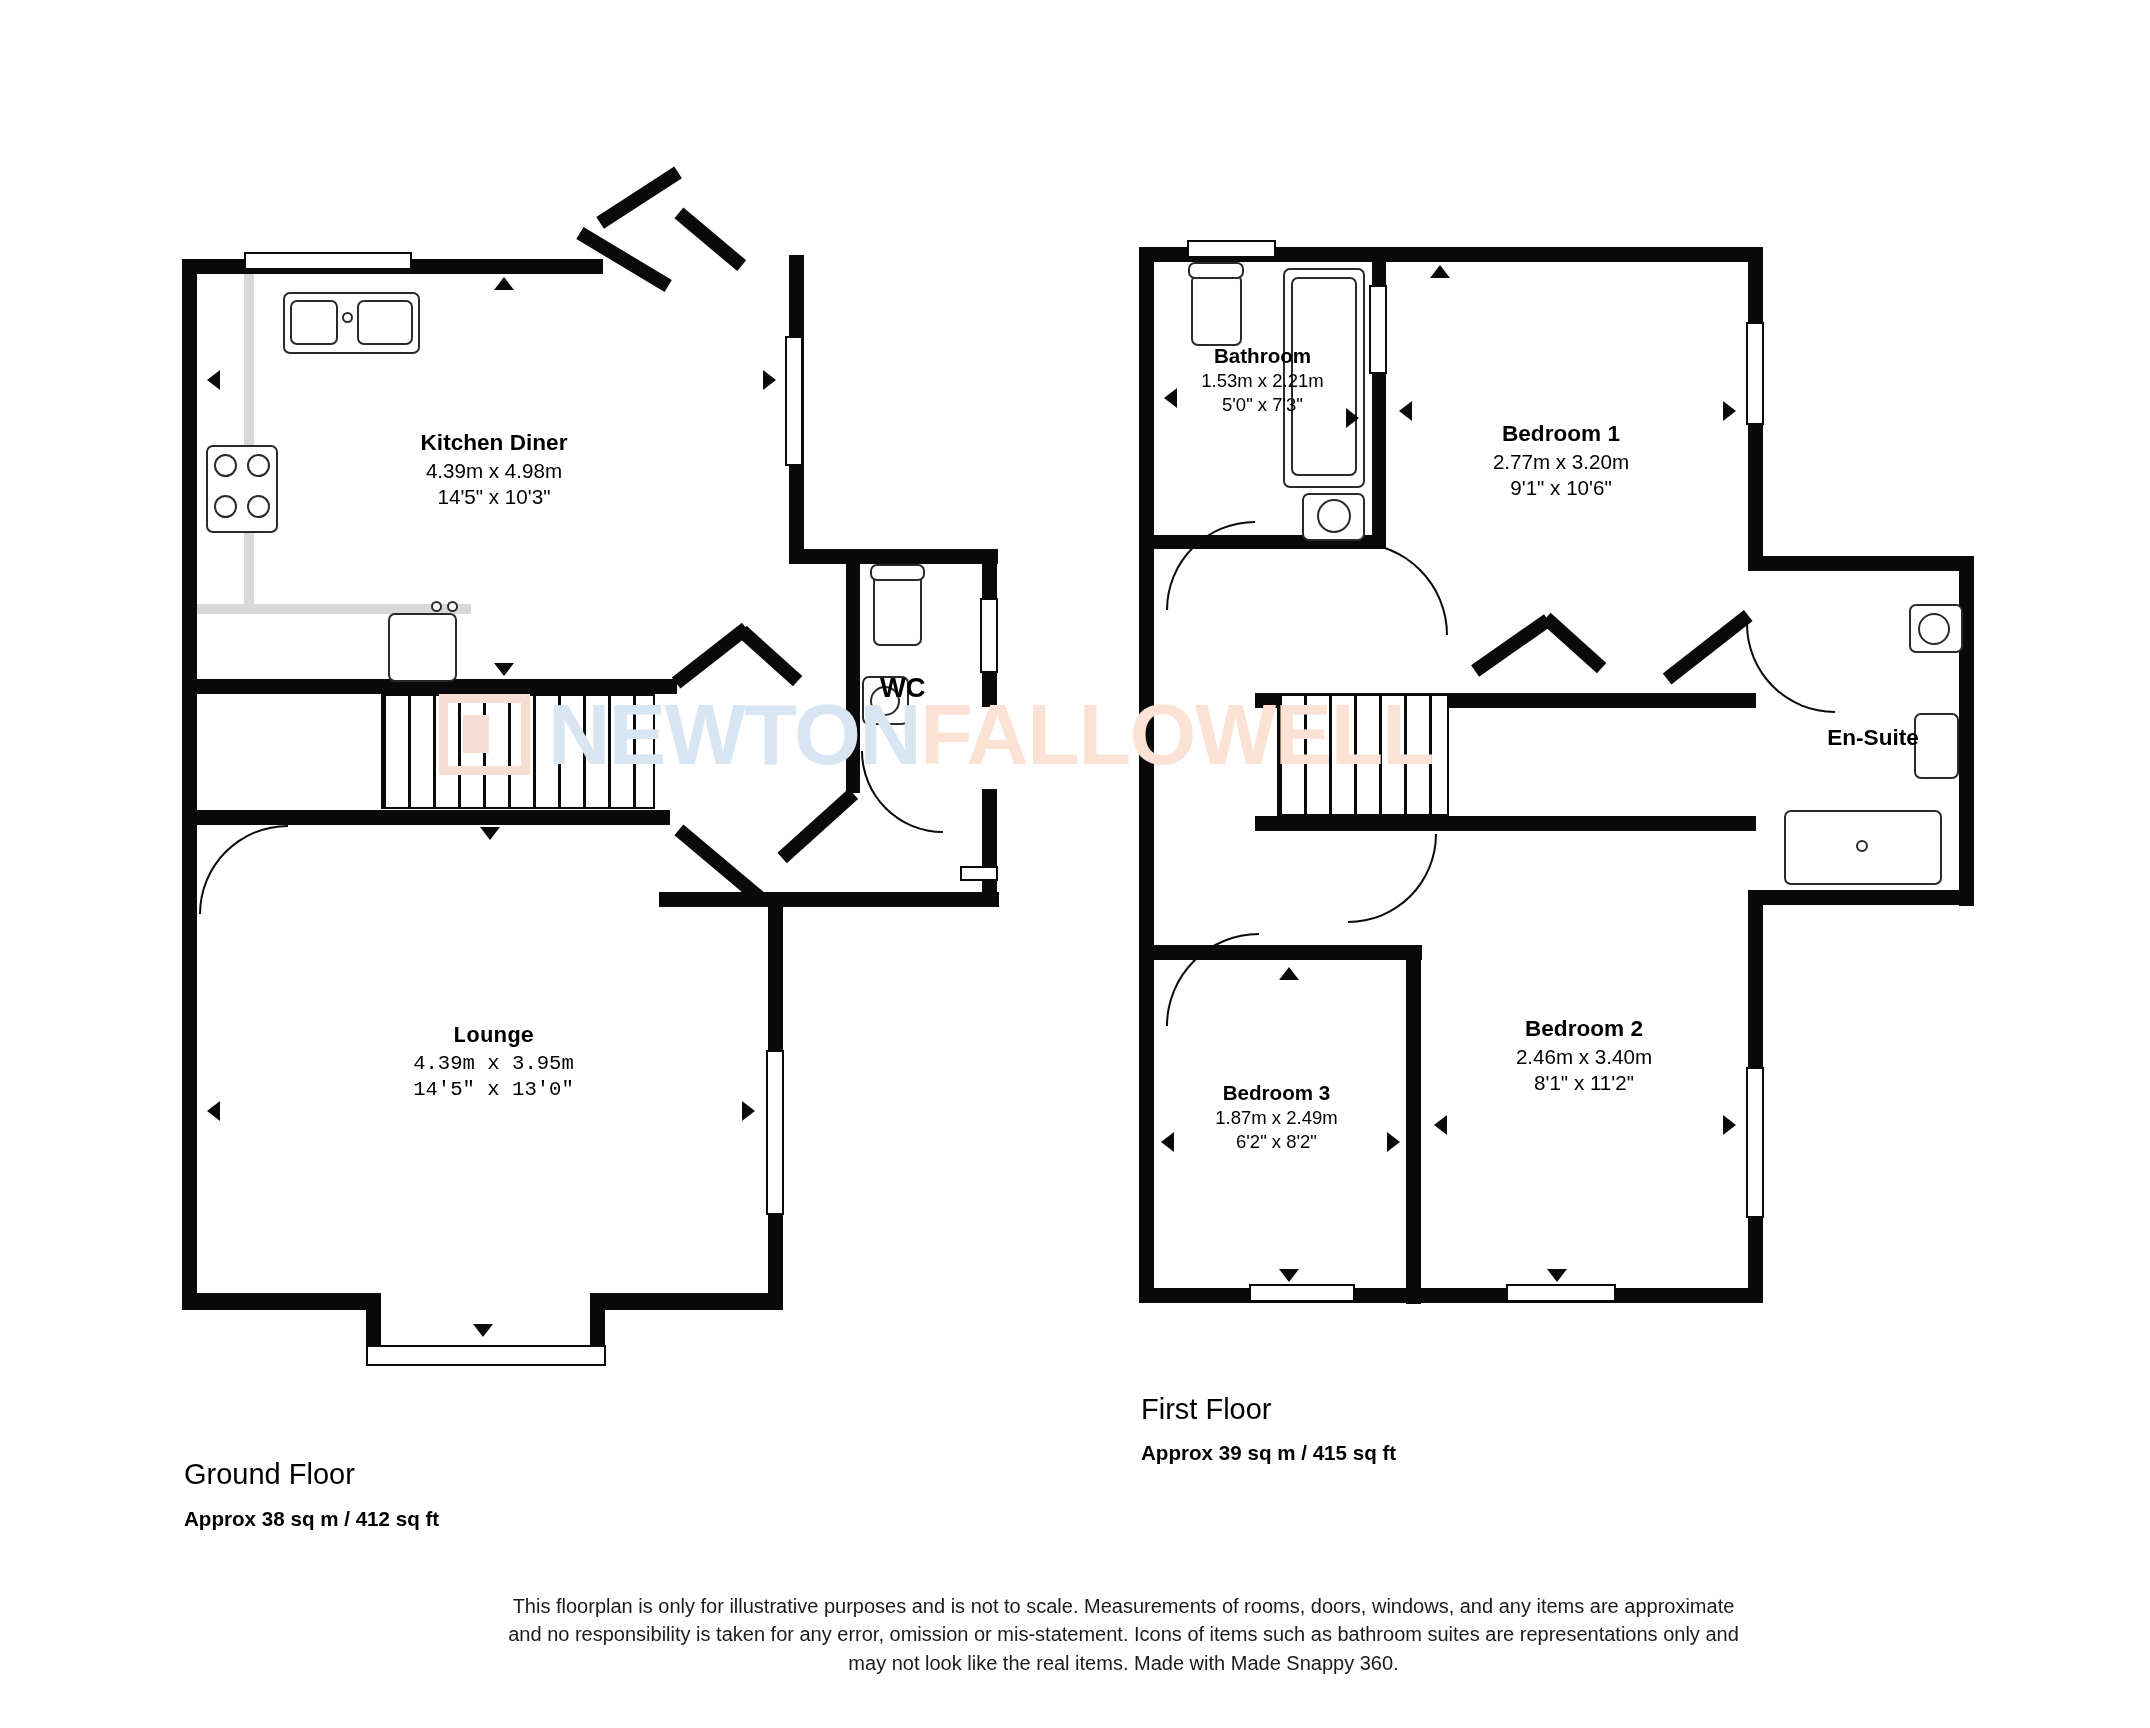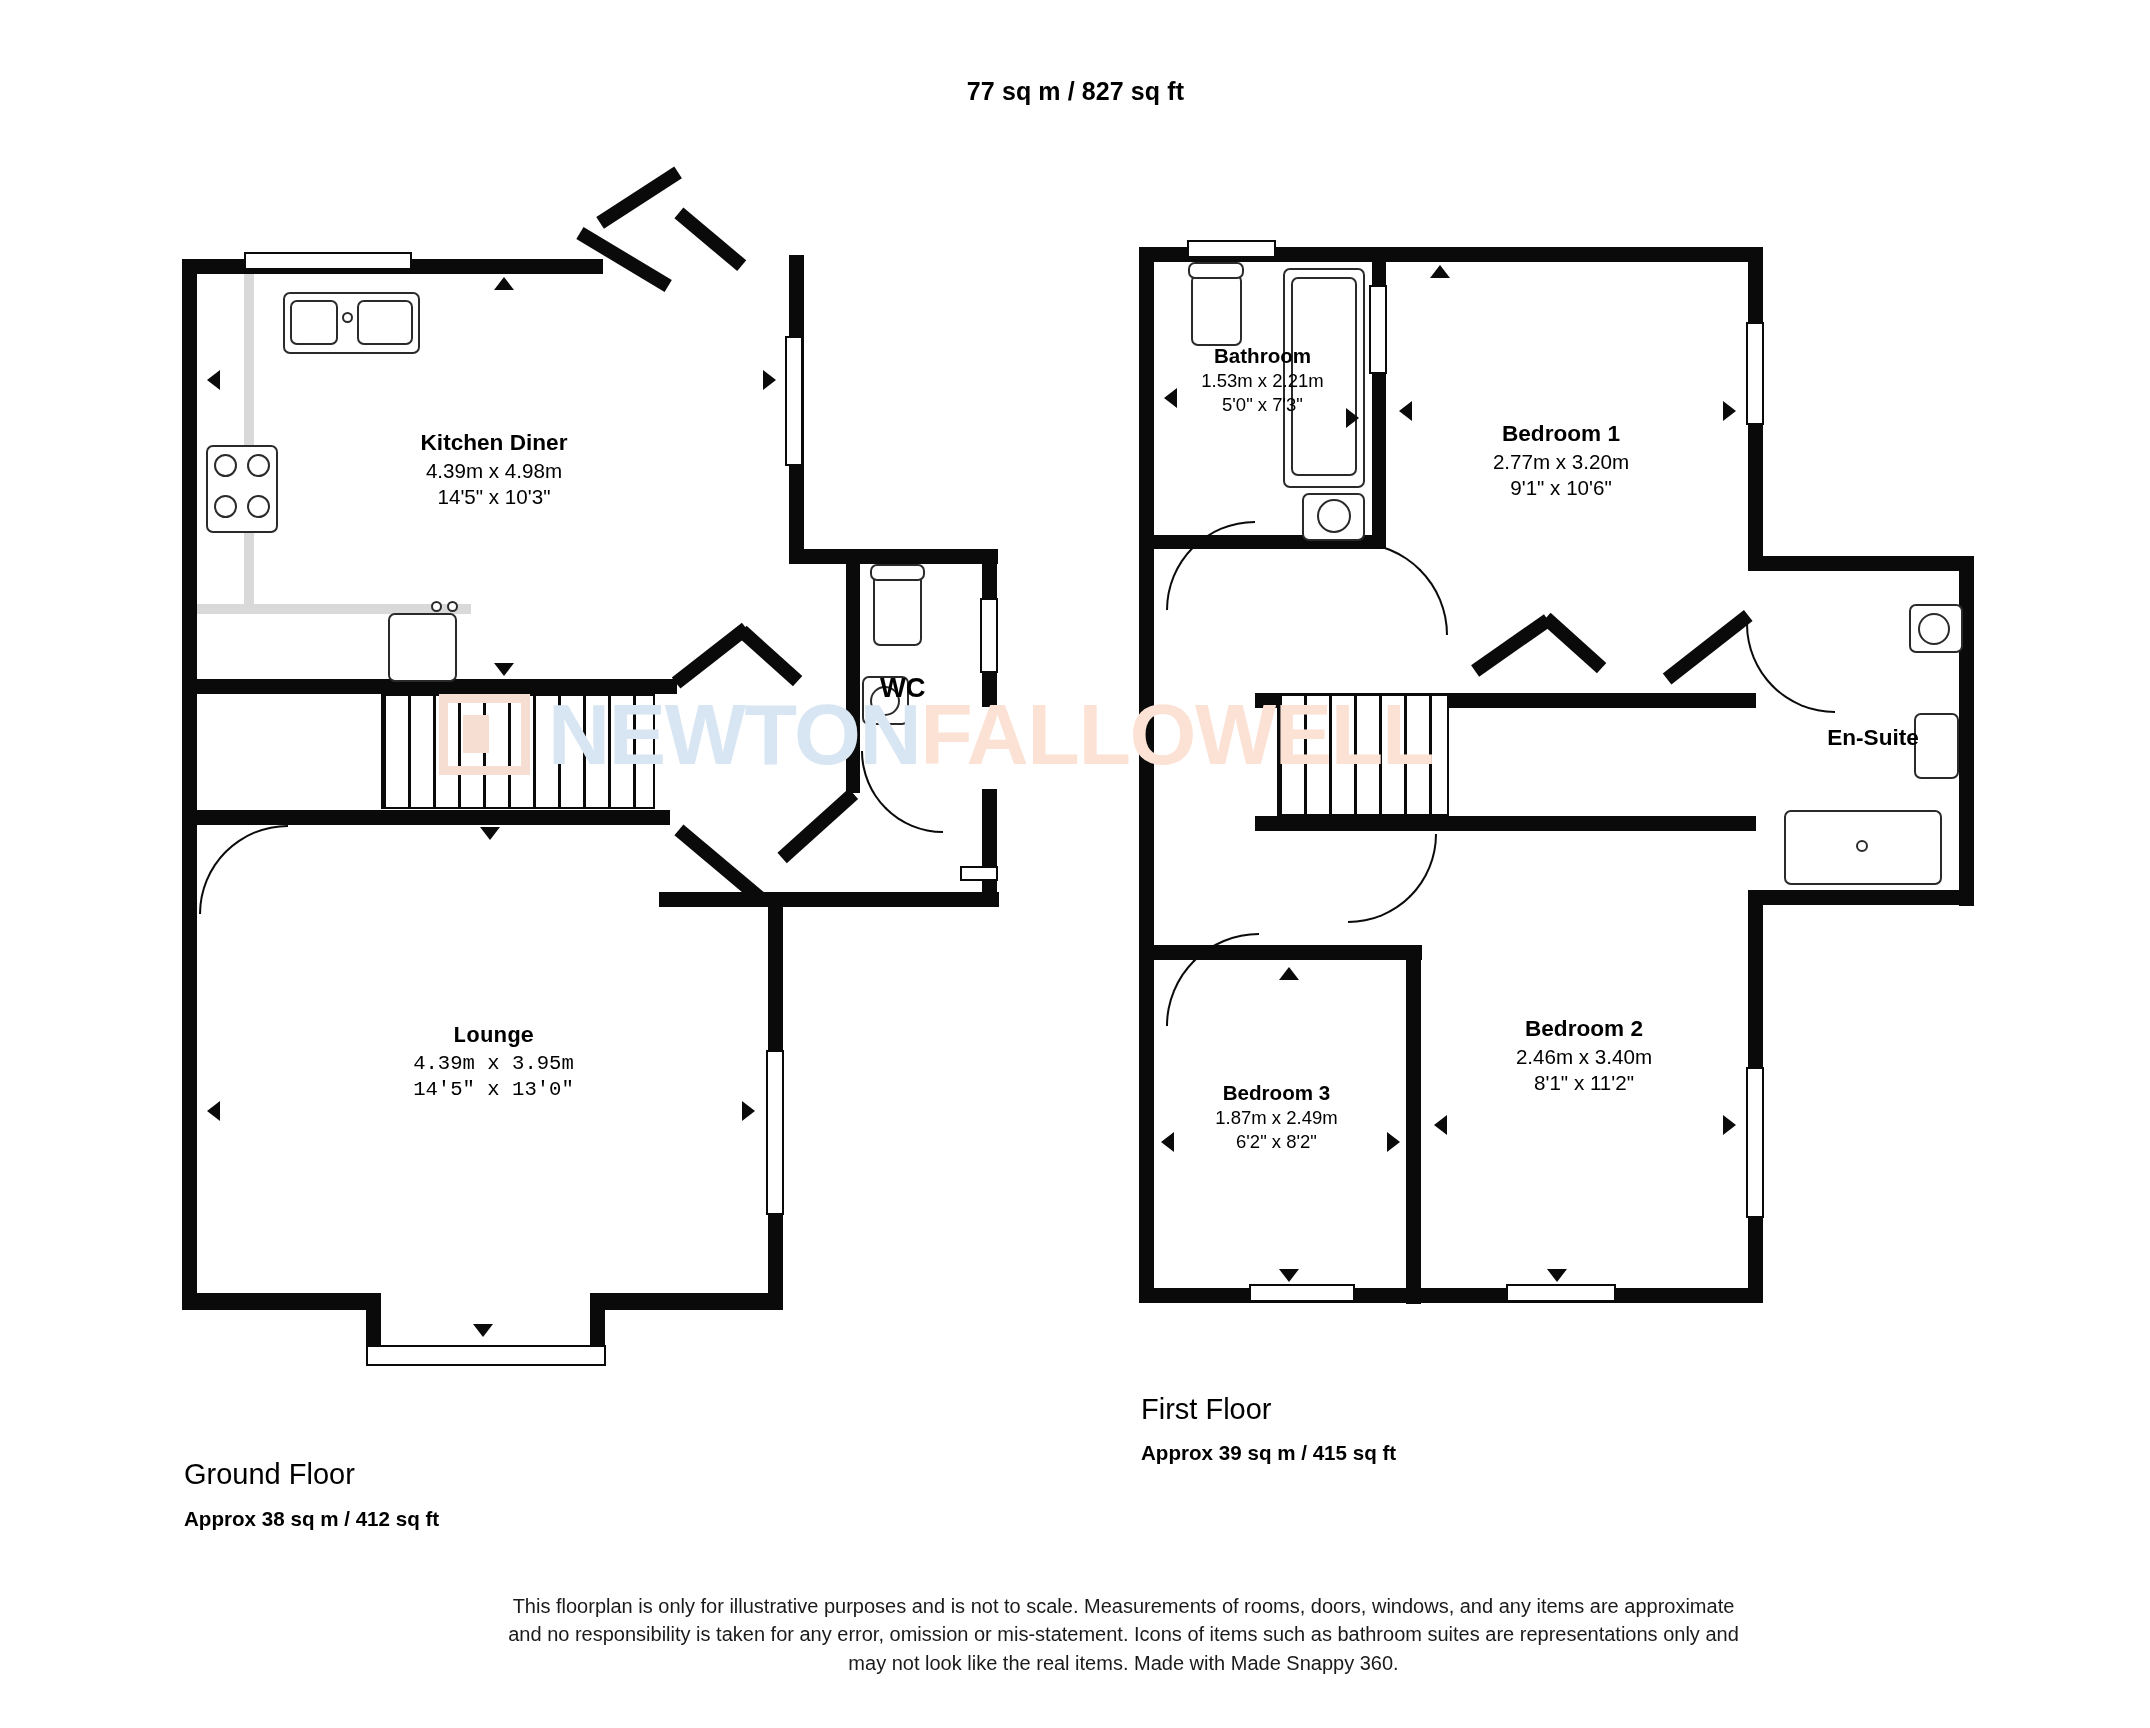--- a/index.html
+++ b/index.html
@@ -175,21 +175,20 @@
     font-weight: bold;
     white-space: nowrap;
   }
 </style>
 </head>
 <body>
 
 <div class="page">
 
   <div class="header">
-    <div>77 sq m / 827 sq ft</div>
   </div>
 
   <div>
 
     <div class="wall" style="left:182px; top:259px; width:15px; height:1050px;"></div>
 
     <div class="wall" style="left:182px; top:259px; width:244px; height:15px;"></div>
 
     <div class="wall" style="left:421px; top:259px; width:182px; height:15px; transform:rotate(0deg);"></div>
     <div class="wall" style="left:580px; top:226px; width:103px; height:13.7px; transform:rotate(31deg); transform-origin:left center;"></div>

